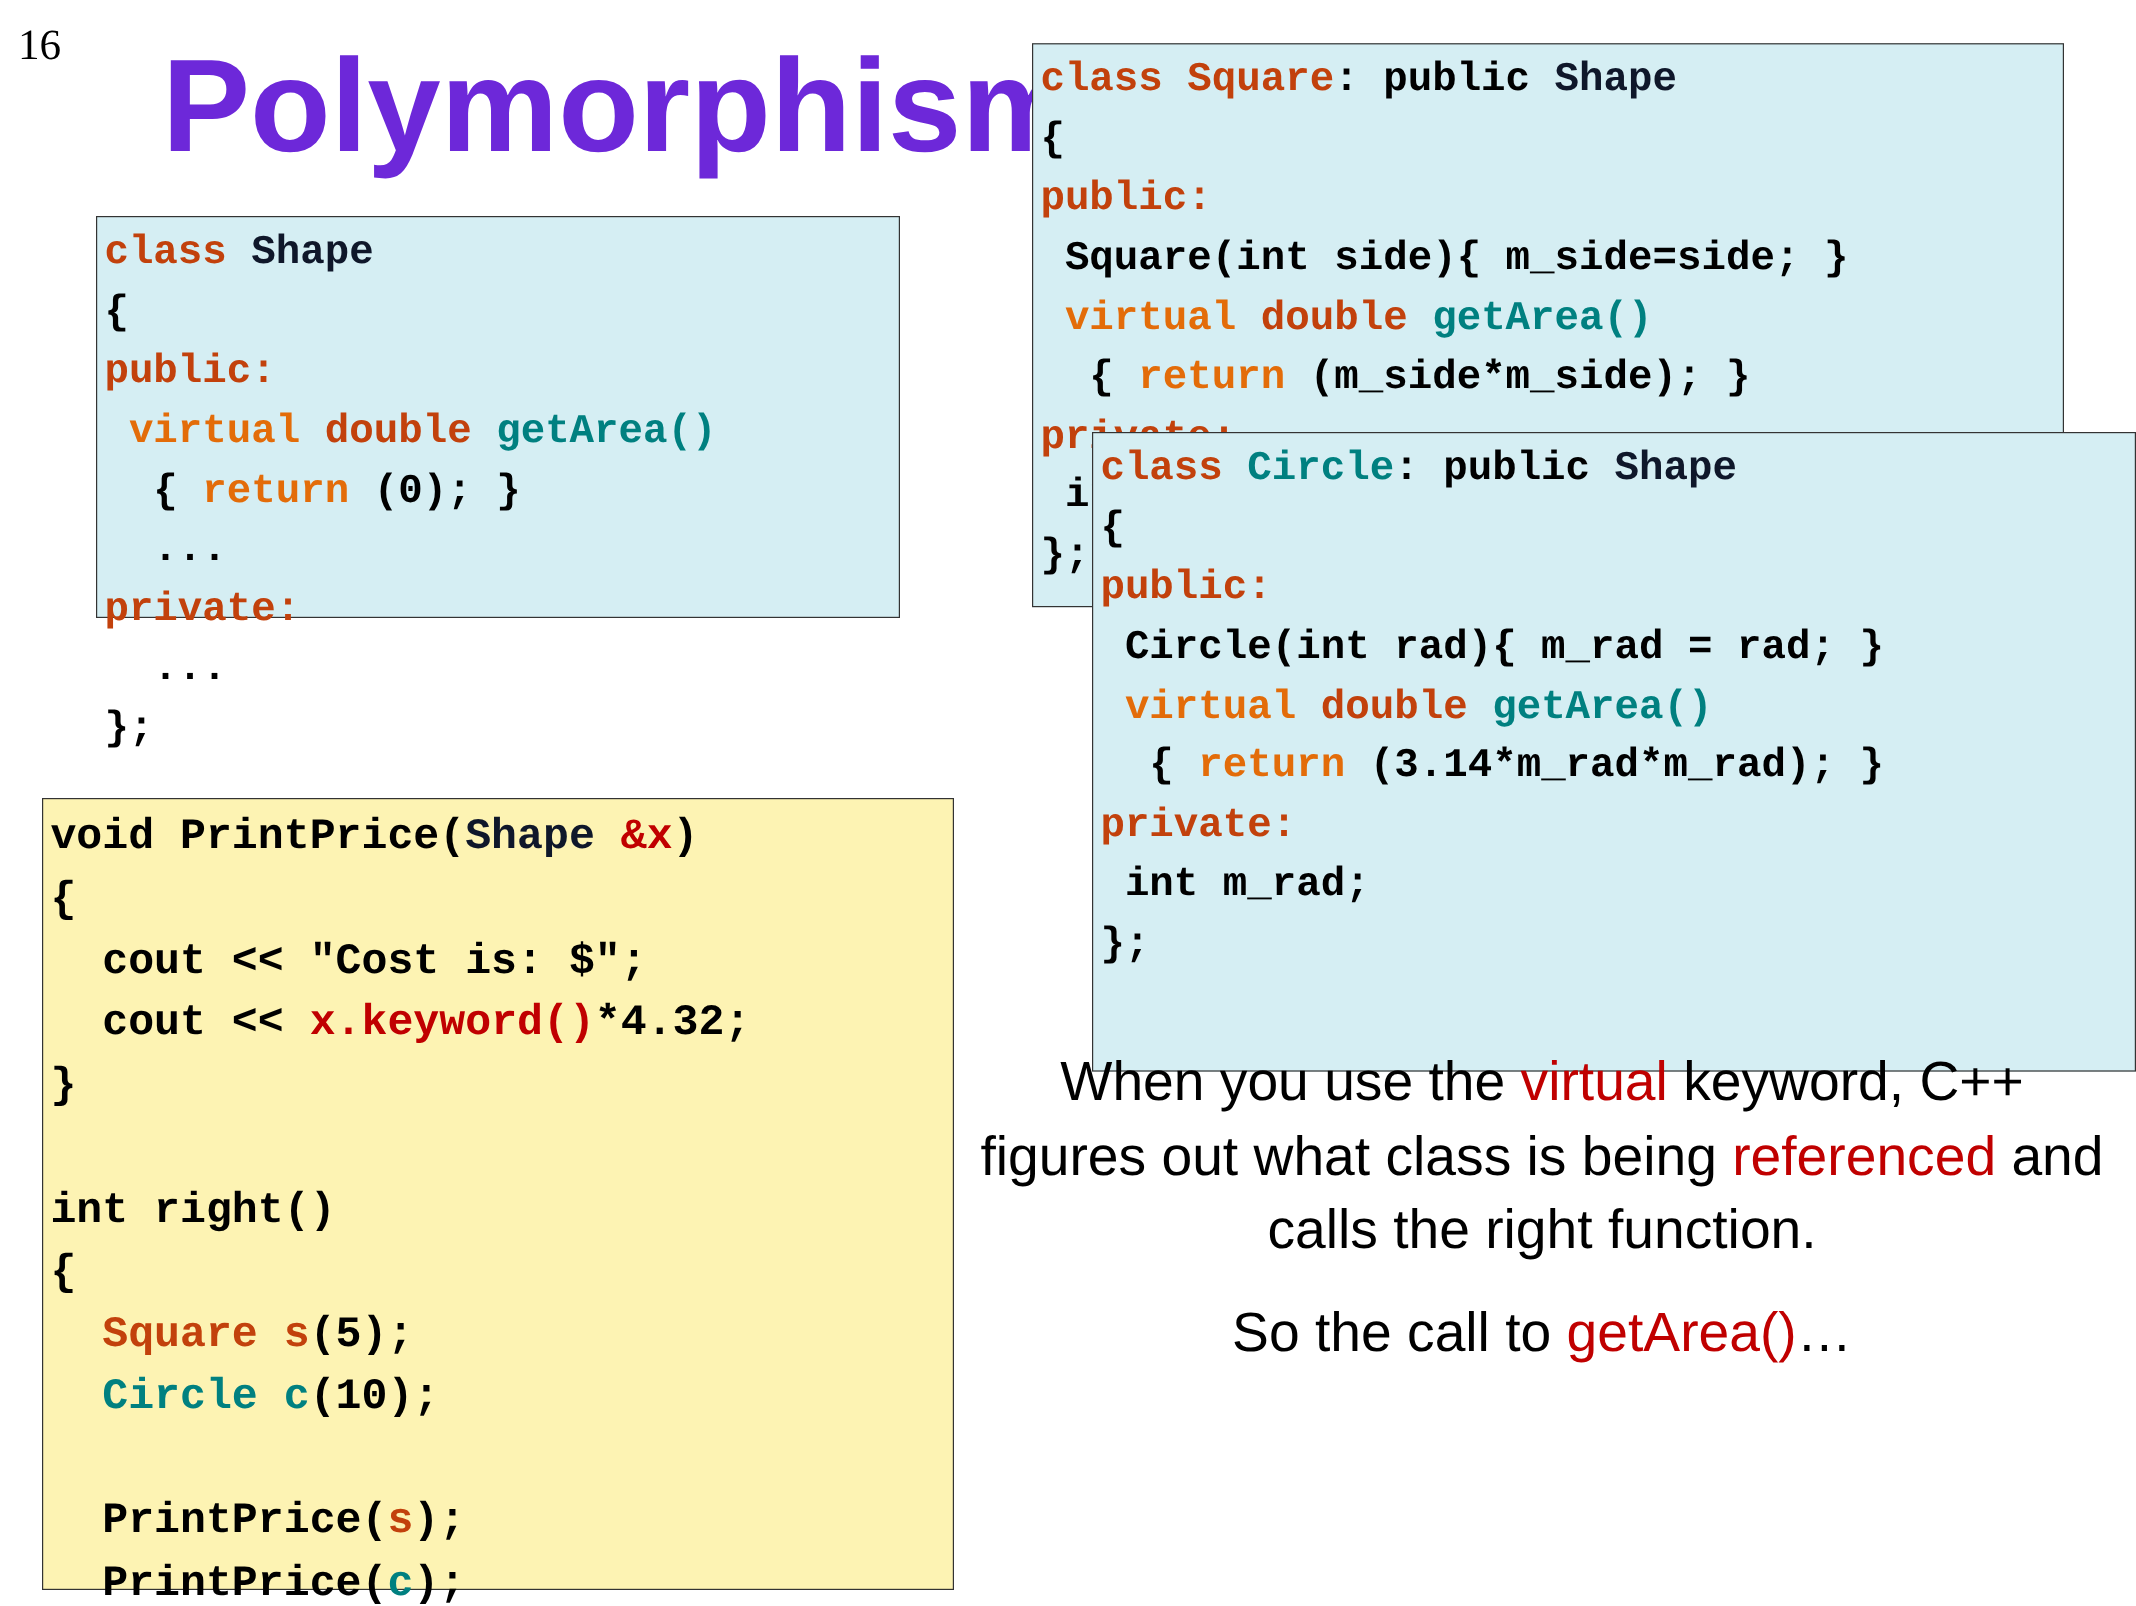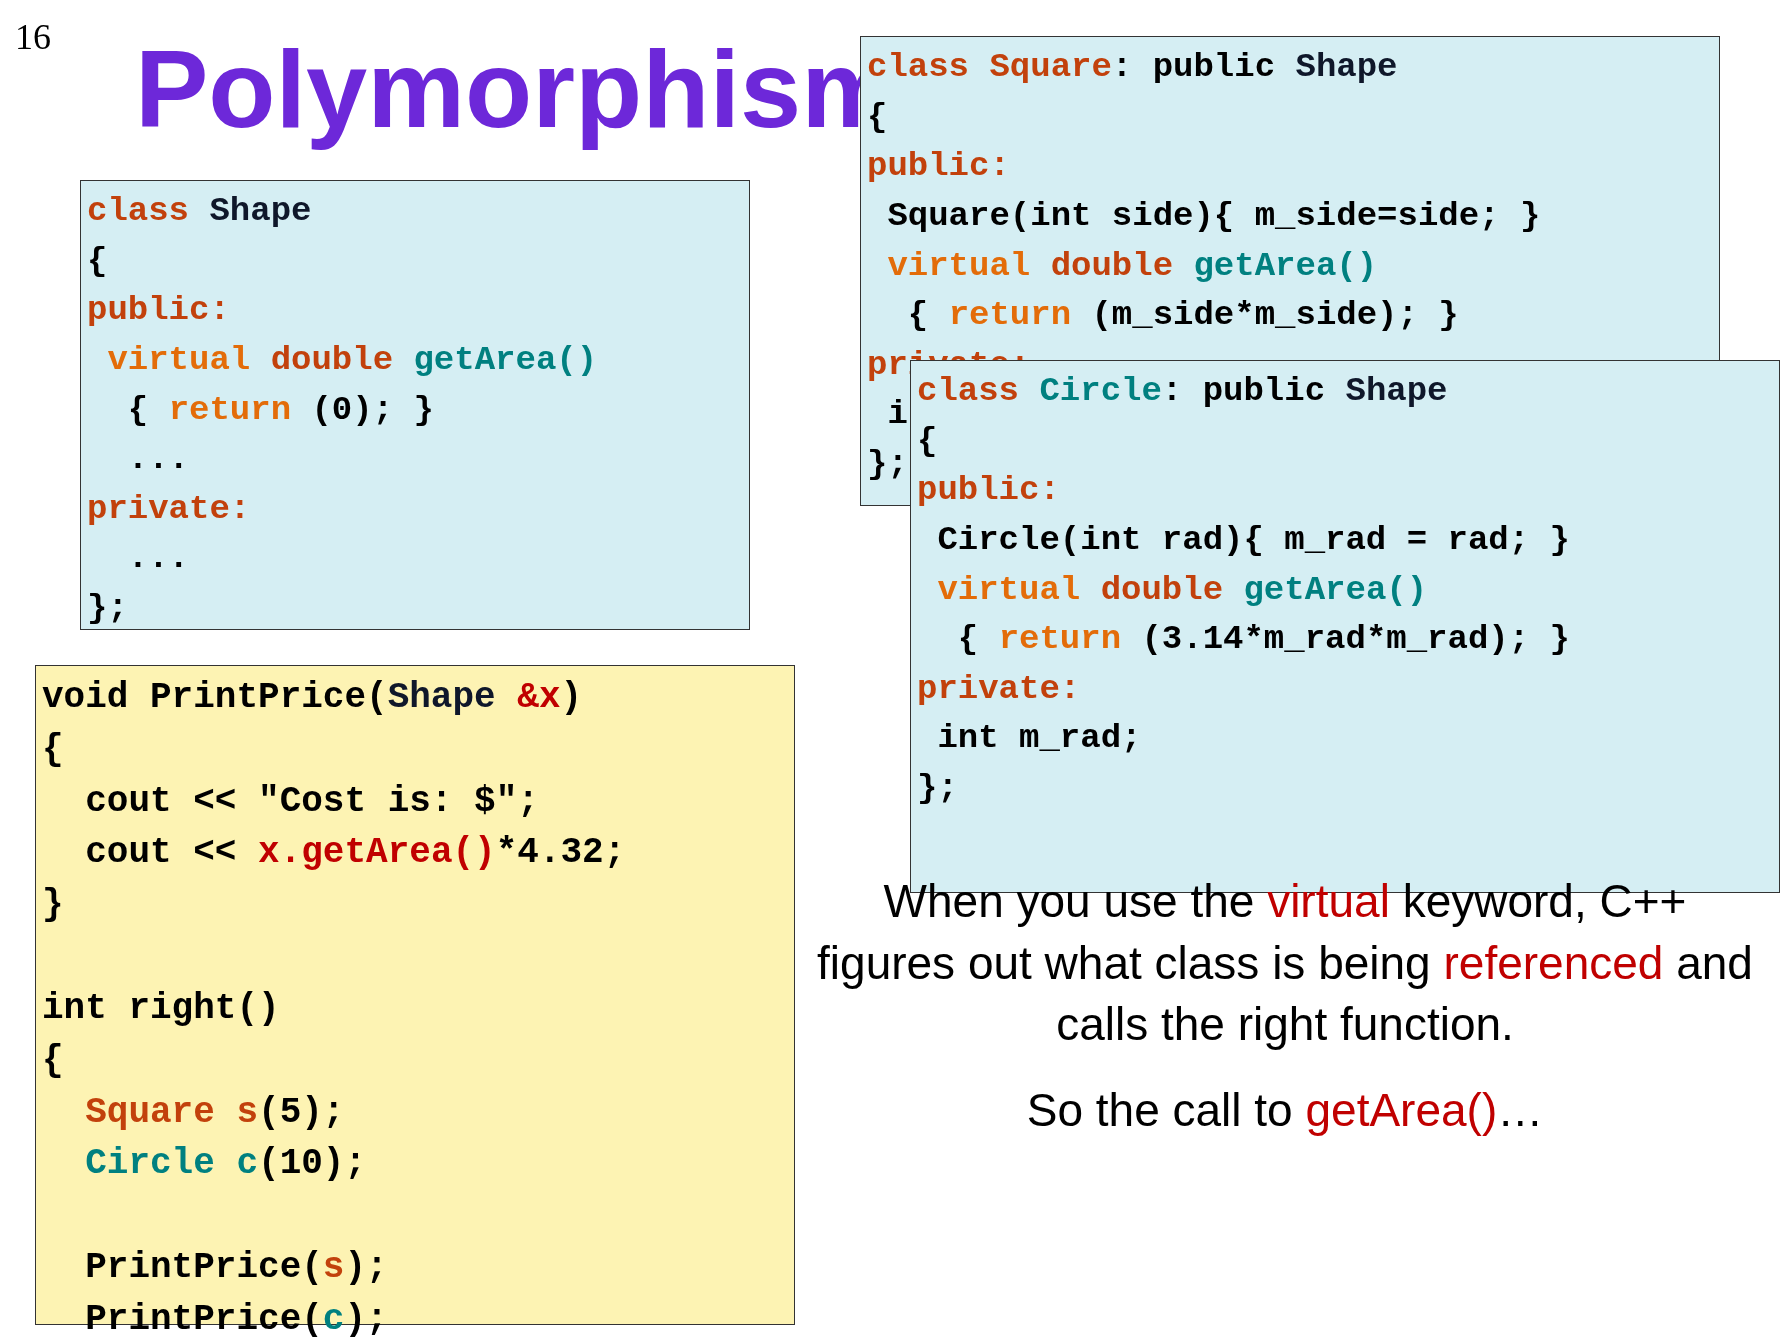--- a/index.html
+++ b/index.html
@@ -34,21 +34,21 @@
     font-family: "Courier New", monospace;
     font-size: 34px;
     font-weight: bold;
     line-height: 1.46;
     white-space: pre;
     padding: 6px 6px;
     box-sizing: border-box;
   }
   .blue-box { background: #d5eef3; }
   .yellow-box { background: #fdf3b3; }
-  .shape-box   { top: 180px;  left: 80px;  width: 670px; height: 450px; }
+  .shape-box   { top: 180px;  left: 80px;  width: 670px; height: 335px; }
   .square-box  { top: 36px;   left: 860px; width: 860px; height: 470px; }
   .circle-box  { top: 360px;  left: 910px; width: 870px; height: 533px; }
   .main-box    { top: 665px;  left: 35px;  width: 760px; height: 660px; font-size: 36px; line-height: 1.44;}
   .body-text {
     position: absolute;
     font-size: 46px;
     color: #000;
     text-align: center;
     line-height: 1.34;
   }
@@ -93,21 +93,21 @@
 <span> Circle(int rad){ m_rad = rad; }</span>
 <span class="kw-orange"> virtual</span><span class="kw-blue"> double</span><span class="kw-teal"> getArea()</span>
 <span>  { </span><span class="kw-orange">return </span><span>(3.14*m_rad*m_rad); }</span>
 <span class="kw-blue">private:</span>
 <span> int m_rad;</span>
 <span>};</span></div>
 
 <div class="codebox yellow-box main-box"><span>void PrintPrice(</span><span class="kw-purple">Shape </span><span class="kw-red">&amp;x</span><span>)</span>
 <span>{</span>
 <span>  cout &lt;&lt; "Cost is: $";</span>
-<span>  cout &lt;&lt; </span><span class="kw-red">x.getArea()</span><span>*4.32;</span>
+<span>  cout &lt;&lt; </span><span class="kw-red">x.keyword()</span><span>*4.32;</span>
 <span>}</span>
 <span></span>
 <span>int right()</span>
 <span>{</span>
 <span class="kw-blue">  Square </span><span class="kw-blue">s</span><span>(5);</span>
 <span class="kw-teal">  Circle </span><span class="kw-teal">c</span><span>(10);</span>
 <span></span>
 <span>  PrintPrice(</span><span class="kw-blue">s</span><span>);</span>
 <span>  PrintPrice(</span><span class="kw-teal">c</span><span>);</span></div>
 

